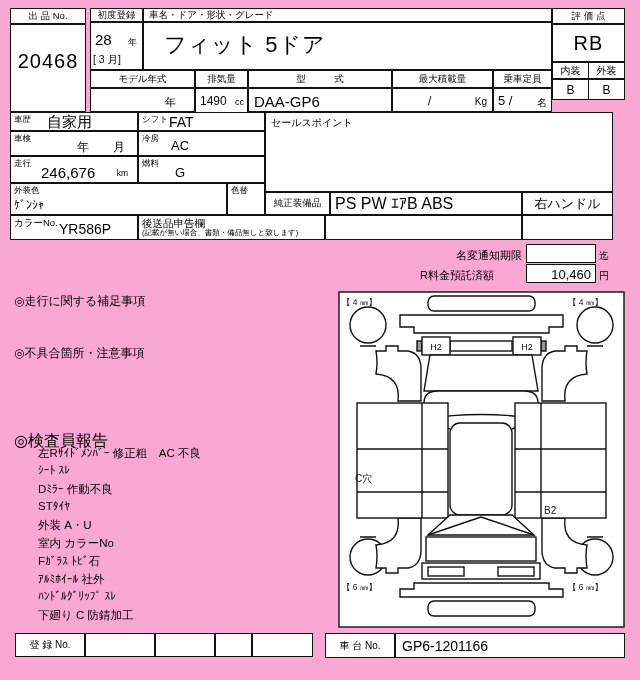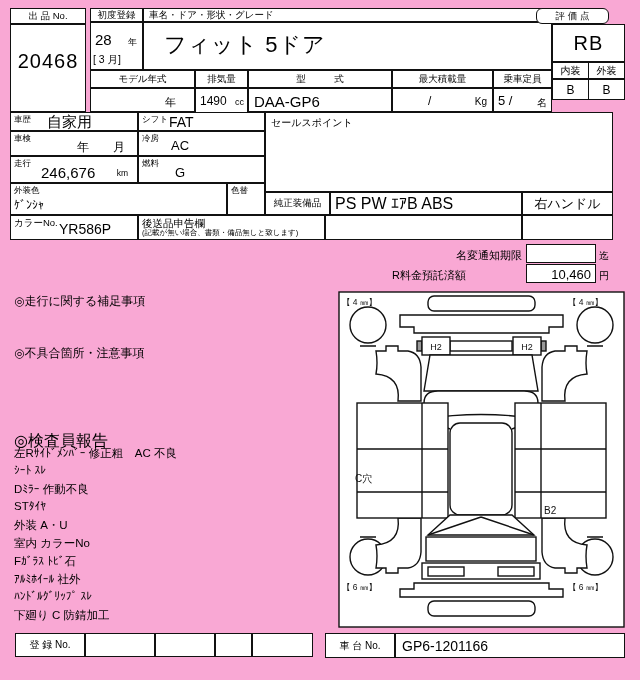--- a/index.html
+++ b/index.html
@@ -35,21 +35,21 @@
     <div class="txt" style="position:absolute;left:4px;top:8px;font-size:15px;">28</div>
     <div class="txt" style="position:absolute;right:5px;top:13px;font-size:9px;">年</div>
     <div class="txt" style="position:absolute;left:2px;bottom:2px;font-size:10.5px;">[ 3  月]</div>
   </div>
 
   <div class="box hdr" style="left:143px;top:8px;width:409px;height:14px;justify-content:flex-start;padding-left:5px;">車名・ドア・形状・グレード</div>
   <div class="box" style="left:143px;top:22px;width:409px;height:48px;">
     <span class="txt" style="position:absolute;left:20px;top:7px;font-size:22px;letter-spacing:1px;">フィット 5ドア</span>
   </div>
 
-  <div class="box hdr" style="left:536px;top:8px;width:73px;height:16px;border-radius:6px;">評 価 点</div>
+  <div class="box hdr" style="left:552px;top:8px;width:73px;height:16px;">評 価 点</div>
   <div class="box cen" style="left:552px;top:24px;width:73px;height:38px;">
     <span class="big txt">RB</span>
   </div>
   <div class="box hdr" style="left:552px;top:62px;width:37px;height:17px;font-size:10px;">内装</div>
   <div class="box hdr" style="left:588px;top:62px;width:37px;height:17px;font-size:10px;">外装</div>
   <div class="box cen" style="left:552px;top:79px;width:37px;height:21px;font-size:12px;">B</div>
   <div class="box cen" style="left:588px;top:79px;width:37px;height:21px;font-size:12px;">B</div>
 
   <div class="box hdr" style="left:90px;top:70px;width:105px;height:18px;">モデル年式</div>
   <div class="box hdr" style="left:195px;top:70px;width:53px;height:18px;">排気量</div>
@@ -129,31 +129,31 @@
     <span class="txt" style="position:absolute;left:4px;top:2px;font-size:16px;">PS PW ｴｱB ABS</span>
   </div>
   <div class="box cen" style="left:522px;top:192px;width:91px;height:23px;font-size:13px;">右ハンドル</div>
   <div class="box" style="left:325px;top:215px;width:197px;height:25px;"></div>
   <div class="box" style="left:522px;top:215px;width:91px;height:25px;"></div>
 
   <div class="nob txt" style="left:400px;top:248px;width:122px;text-align:right;font-size:11px;">名変通知期限</div>
   <div class="box" style="left:526px;top:244px;width:70px;height:19px;"></div>
   <div class="nob txt" style="left:599px;top:249px;font-size:10px;">迄</div>
 
-  <div class="nob txt" style="left:392px;top:268px;width:130px;text-align:left;font-size:11px;">R料金預託済額</div>
+  <div class="nob txt" style="left:392px;top:268px;width:130px;text-align:center;font-size:11px;">R料金預託済額</div>
   <div class="box" style="left:526px;top:264px;width:70px;height:19px;">
     <span class="txt" style="position:absolute;right:4px;top:2px;font-size:13px;">10,460</span>
   </div>
   <div class="nob txt" style="left:599px;top:269px;font-size:10px;">円</div>
 
   <div class="nob txt" style="left:14px;top:293px;font-size:12px;">◎走行に関する補足事項</div>
   <div class="nob txt" style="left:14px;top:345px;font-size:12px;">◎不具合箇所・注意事項</div>
   <div class="nob txt" style="left:14px;top:431px;font-size:16px;">◎検査員報告</div>
 
-  <div class="nob" style="left:14px;top:446px;">
+  <div class="nob" style="left:38px;top:446px;">
     <div class="list-line">左Rｻｲﾄﾞﾒﾝﾊﾞｰ 修正粗　AC 不良</div>
     <div class="list-line">ｼｰﾄ ｽﾚ</div>
     <div class="list-line">Dﾐﾗｰ 作動不良</div>
     <div class="list-line">STﾀｲﾔ</div>
     <div class="list-line">外装 A・U</div>
     <div class="list-line">室内 カラーNo</div>
     <div class="list-line">Fｶﾞﾗｽ ﾄﾋﾞ石</div>
     <div class="list-line">ｱﾙﾐﾎｲｰﾙ 社外</div>
     <div class="list-line">ﾊﾝﾄﾞﾙｸﾞﾘｯﾌﾟ ｽﾚ</div>
     <div class="list-line">下廻り C 防錆加工</div>

